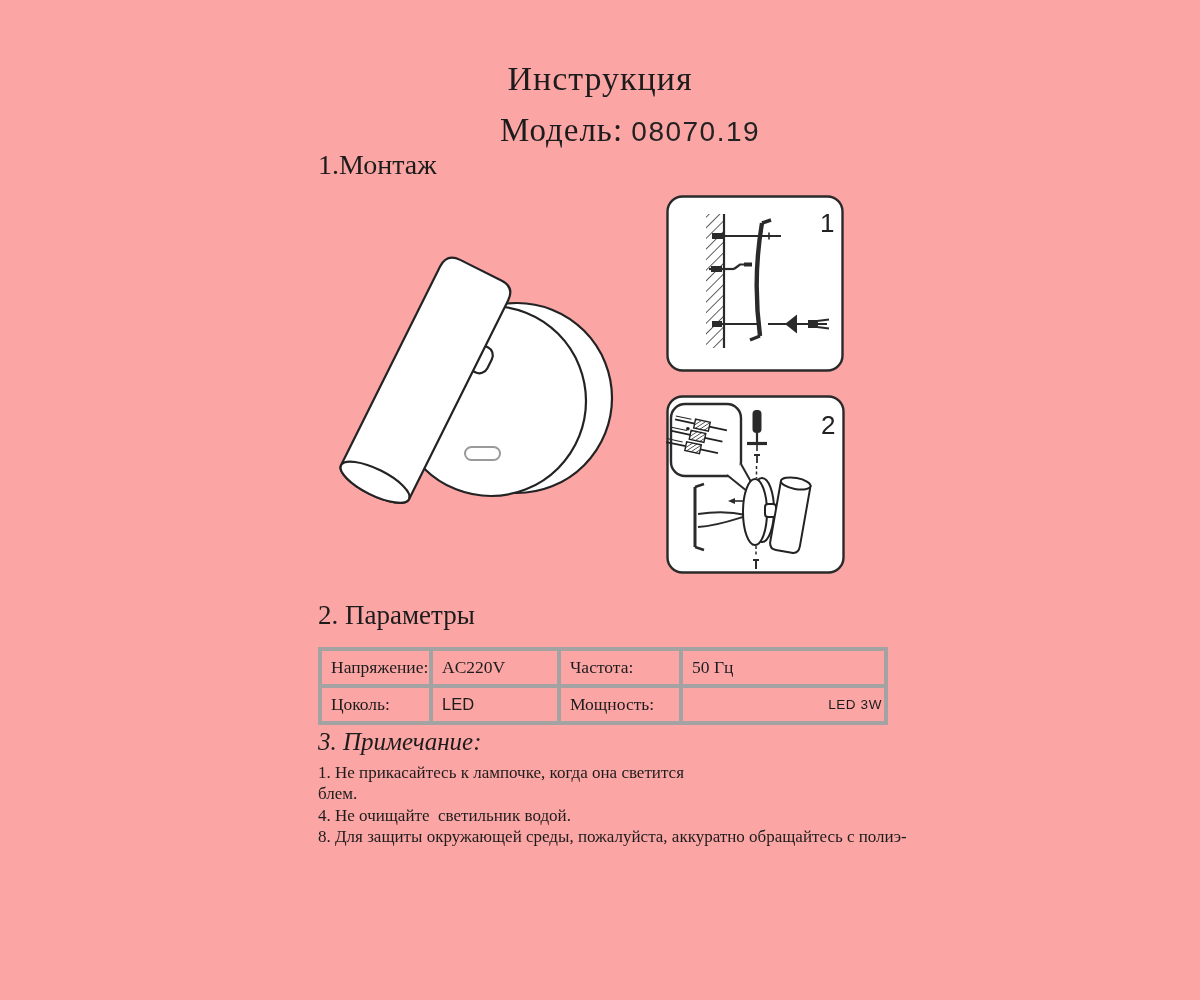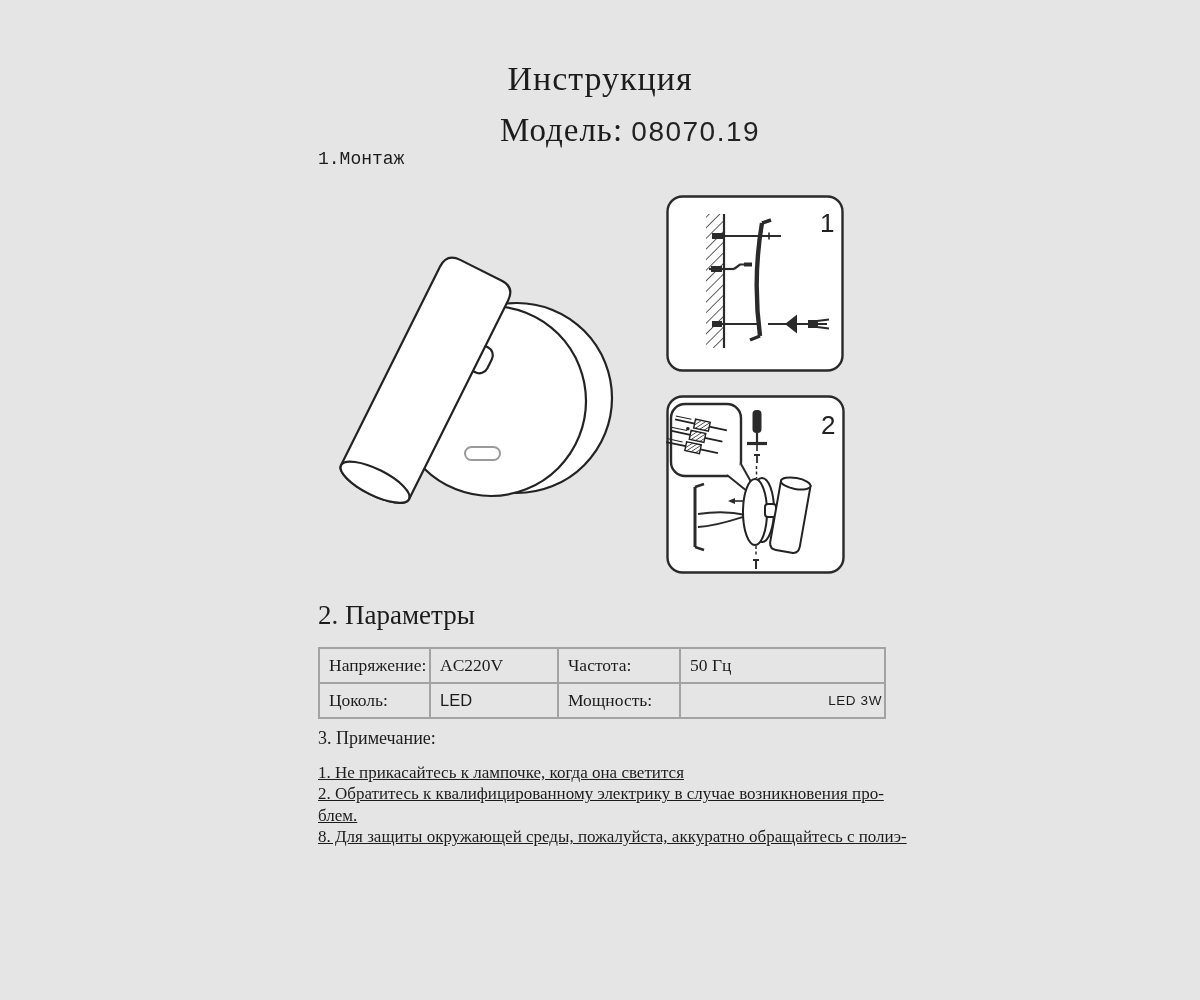--- a/index.html
+++ b/index.html
@@ -1,37 +1,37 @@
 <!DOCTYPE html>
 <html><head>
 <meta charset="utf-8">
 <style>
   html,body{margin:0;padding:0;background:#ffffff;}
-  .page{position:relative;width:1200px;height:1000px;background:#e5e5e5;overflow:hidden;
+  .page{position:relative;width:1200px;height:1000px;background:#fca5a5;overflow:hidden;
         font-family:"Liberation Serif",serif;color:#1c1c1c;}
   .title{position:absolute;top:60px;left:0;width:100%;text-align:center;
          font-size:34px;font-weight:400;margin:0;letter-spacing:1px;}
   .model-line{position:absolute;top:112px;left:0;width:100%;text-align:center;font-size:33px;padding-left:30px;}
   .model-label{letter-spacing:1px;}
   .model-value{font-family:"Liberation Sans",sans-serif;font-size:28px;letter-spacing:1.5px;color:#222;}
   .h2{position:absolute;font-weight:400;}
-  .h-montage{left:318px;top:149px;font-size:18px;font-family:Liberation Mono, monospace;}
+  .h-montage{left:318px;top:149px;font-size:28px;}
   .h-params{left:318px;top:600px;font-size:27px;}
-  .h-notes{left:318px;top:728px;font-size:18px;}
+  .h-notes{left:318px;top:728px;font-size:25px;font-style:italic;}
   .diagram{position:absolute;}
   .lamp-svg{left:323px;top:250px;}
   .box1-svg{left:665px;top:194px;}
   .box2-svg{left:665px;top:394px;}
   .params-table{position:absolute;left:318px;top:647px;width:566px;border-collapse:collapse;
                 table-layout:fixed;font-size:17.5px;}
-  .params-table td{border:2px solid #a3a3a3;height:33px;padding:0 2px 0 9px;vertical-align:middle;overflow:hidden;}
+  .params-table td{border:4px solid #a3a3a3;height:33px;padding:0 2px 0 9px;vertical-align:middle;overflow:hidden;}
   .cell-sans{font-family:"Liberation Sans",sans-serif;font-size:16.5px;}
   .cell-sans-small{font-family:"Liberation Sans",sans-serif;font-size:13.5px;letter-spacing:0.6px;text-align:right;}
   .notes{position:absolute;left:318px;top:762px;font-size:17px;line-height:21.4px;}
-  .notes div{white-space:pre;text-decoration:underline;}
+  .notes div{white-space:pre;}
   svg text{font-family:"Liberation Sans",sans-serif;fill:#222;}
 </style>
 </head>
 <body>
 
 <div class="page">
 
   <h1 class="title">Инструкция</h1>
 
   <div class="model-line">
@@ -201,18 +201,18 @@
         <td>Мощность:</td>
         <td class="cell-sans-small">LED 3W</td>
       </tr>
     </tbody>
   </table>
 
   <div class="h2 h-notes">3. Примечание:</div>
 
   <div class="notes">
     <div>1. Не прикасайтесь к лампочке, когда она светится</div>
-    <div>2. Обратитесь к квалифицированному электрику в случае возникновения про-</div>
     <div>блем.</div>
+    <div>4. Не очищайте  светильник водой.</div>
     <div>8. Для защиты окружающей среды, пожалуйста, аккуратно обращайтесь с полиэ-</div>
   </div>
 
 </div>
 
 </body></html>

